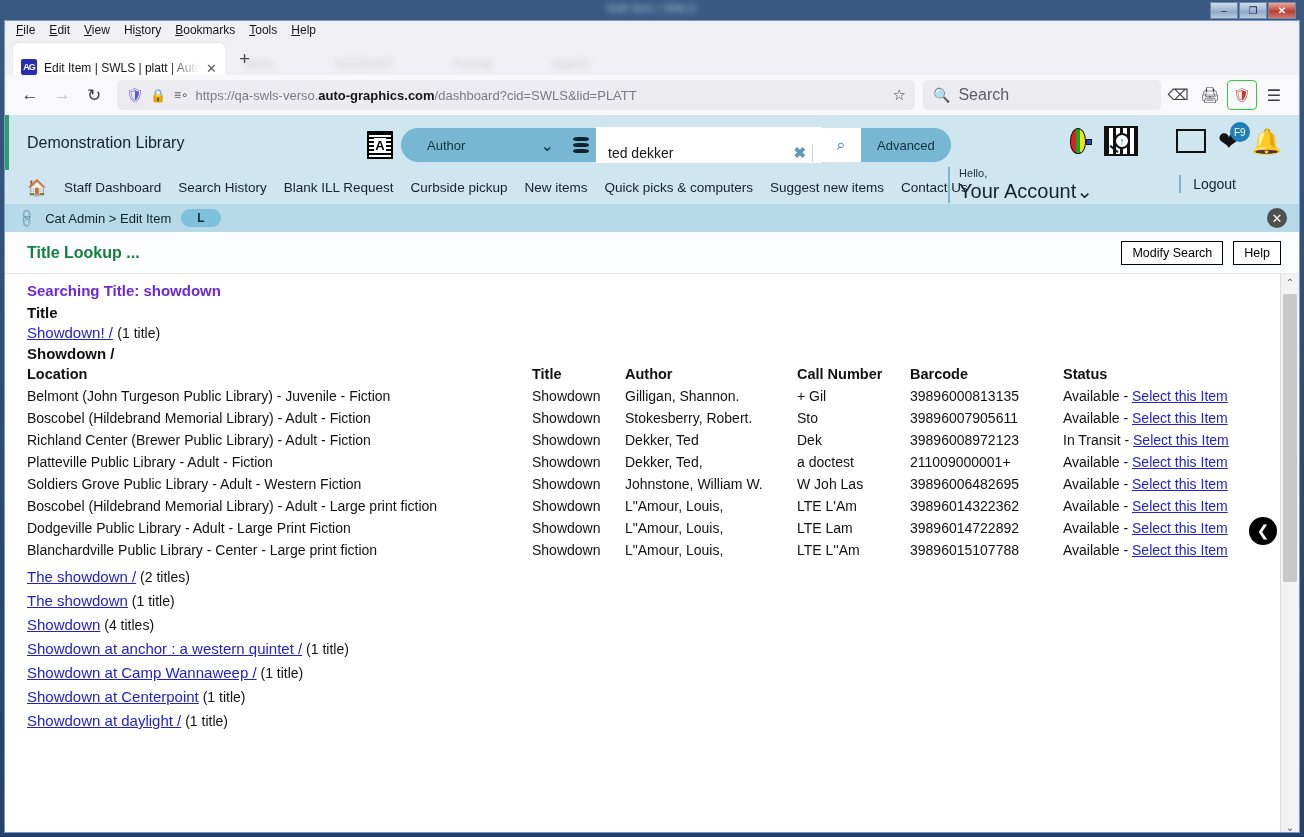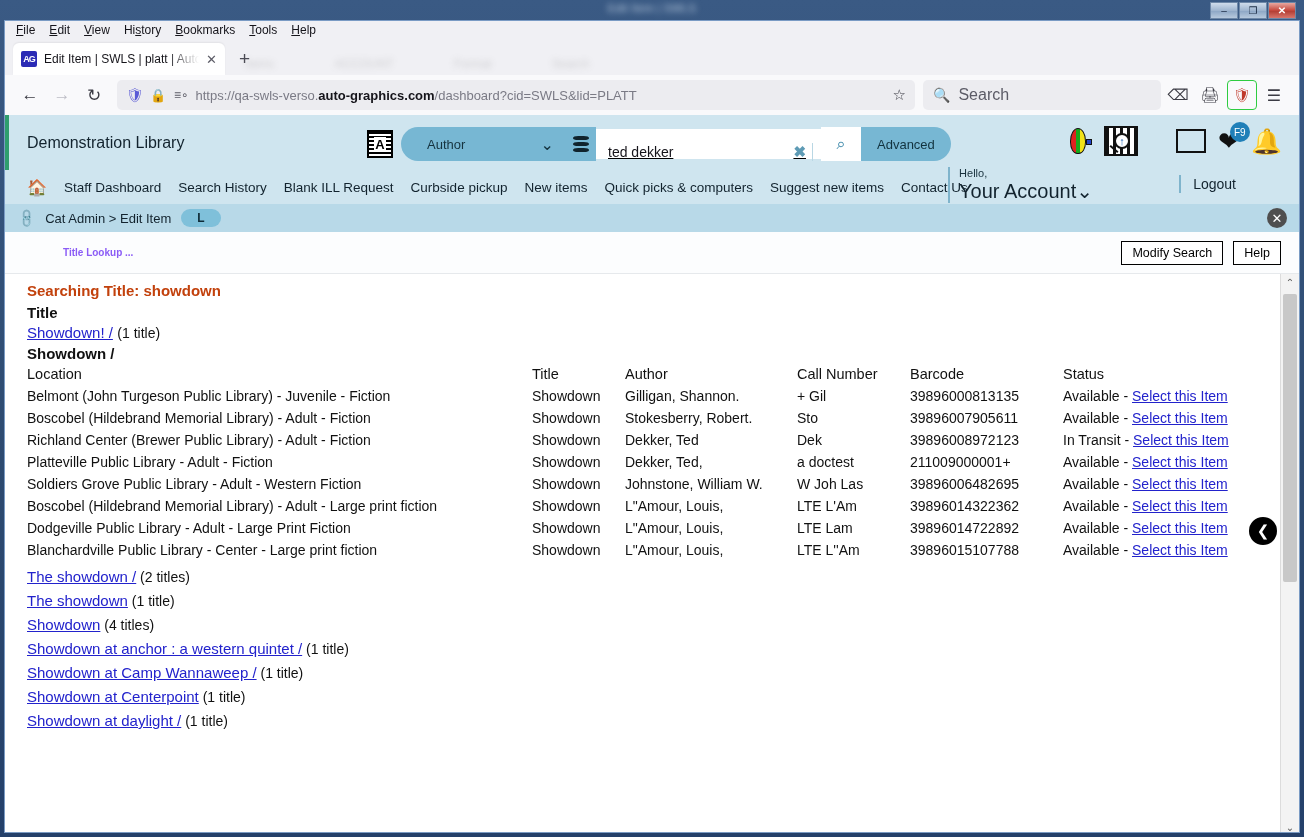--- a/index.html
+++ b/index.html
@@ -58,21 +58,21 @@
   }
   .menu-item { padding: 1px 7px; cursor: default; }
   .menu-item u { text-decoration: underline; }
 
   #tabstrip {
     height: 36px; background: #f0f0f4;
     display: flex; align-items: flex-end; padding-left: 8px;
     position: relative;
   }
   #tab {
-    display: flex; align-items: center; gap: 7px;
+    display: flex; align-items: flex-end; gap: 7px;
     height: 32px; width: 212px;
     background: #fff; border-radius: 6px 6px 0 0;
     padding: 0 8px;
     box-shadow: 0 -1px 2px rgba(0,0,0,.06);
   }
   #tab-favicon {
     width: 16px; height: 16px; background: #2b2bb5; border-radius: 2px;
     display:flex;align-items:center;justify-content:center;
     color:#fff;font-size:9px;font-weight:bold;line-height:1;
     letter-spacing:-1px;
@@ -141,22 +141,22 @@
     width: 165px; height: 34px; background: #77b7d3; color: #15333f;
     border-radius: 17px 0 0 17px; display: flex; align-items: center;
     justify-content: space-between; padding: 0 12px 0 26px; font-size: 13px;
   }
   #db-icon { width: 30px; height: 34px; background: #77b7d3;
     display:flex;align-items:center;justify-content:center; }
   #db-icon .stack { width:16px; height:16px; position:relative; }
   #db-icon .stack i { display:block; position:absolute; left:0; width:16px; height:4px;
     background:#10232c; border-radius:50%/3px; }
   #q-wrap {
-    width: 225px; height: 30px; background: #fff;
-    display: flex; align-items: center; padding: 16px 8px 0 12px; text-decoration: underline;
+    width: 225px; height: 36px; background: #fff;
+    display: flex; align-items: center; padding: 16px 8px 0 12px;
   }
   #q-text { flex: 1; font-size: 14px; color: #15141a; }
   #q-clear { color: #5e9bb5; font-size: 15px; font-weight: bold; padding: 0 6px; }
   #q-sep { width:1px; height:18px; background:#b9d7e4; }
   #q-search-btn { width: 40px; height:34px; background:#fff; display:flex;align-items:center;justify-content:center; color:#2d7fa3; font-size:16px; }
   #adv-btn {
     height: 34px; background: #77b7d3; color: #12333f;
     border-radius: 0 17px 17px 0; display: flex; align-items: center;
     padding: 0 16px; font-size: 13px;
   }
@@ -228,43 +228,43 @@
     background: #4f4f4f; color: #fff; font-size: 13px;
     display: flex; align-items: center; justify-content: center;
   }
 
   
   #lookupbar {
     height: 42px; background: #fcfdfe;
     display: flex; align-items: center; padding: 0 18px 0 22px;
     border-bottom: 1px solid #e6e9ec;
   }
-  #lookup-label { font-size: 10px; font-weight: bold; color: #8b5cf6; flex: 1; margin-left: 36px; }
+  #lookup-label { font-size: 16px; font-weight: bold; color: #15803d; flex: 1; }
   .btn-plain {
     border: 1.5px solid #000; background: #fff; color: #000;
     font-size: 12.5px; padding: 4px 10px; margin-left: 10px;
     font-family: "Liberation Sans", sans-serif;
   }
 
   
   #results-wrap { position: relative; height: 562px; background: #fff; }
   #results {
     position: absolute; left: 0; top: 0; right: 19px; bottom: 0;
     overflow: hidden; padding: 8px 0 0 22px;
   }
-  #searching-hdr { font-size: 15px; font-weight: bold; color: #c2410c; margin-bottom: 5px; }
+  #searching-hdr { font-size: 15px; font-weight: bold; color: #6d28d9; margin-bottom: 5px; }
   #title-col-hdr { font-size: 15px; font-weight: bold; color: #111; margin-bottom: 3px; }
   .grp-link { font-size: 15px; color: #2222cc; text-decoration: underline; }
   .grp-count { font-size: 14px; color: #111; }
   .grp-row { margin: 3px 0; }
   #sub-title { font-size: 15px; font-weight: bold; color: #111; margin: 3px 0 2px 0; }
 
   table.items { border-collapse: collapse; width: 1240px; table-layout: fixed; }
   table.items th {
-    text-align: left; font-size: 14.5px; font-weight: normal; color: #111;
+    text-align: left; font-size: 14.5px; font-weight: bold; color: #111;
     padding: 2px 0 3px 0; vertical-align: bottom;
   }
   table.items td {
     font-size: 14px; color: #111; padding: 3px 0; vertical-align: middle;
   }
   col.c-loc { width: 505px; }
   col.c-title { width: 93px; }
   col.c-auth { width: 172px; }
   col.c-call { width: 113px; }
   col.c-bar { width: 153px; }

